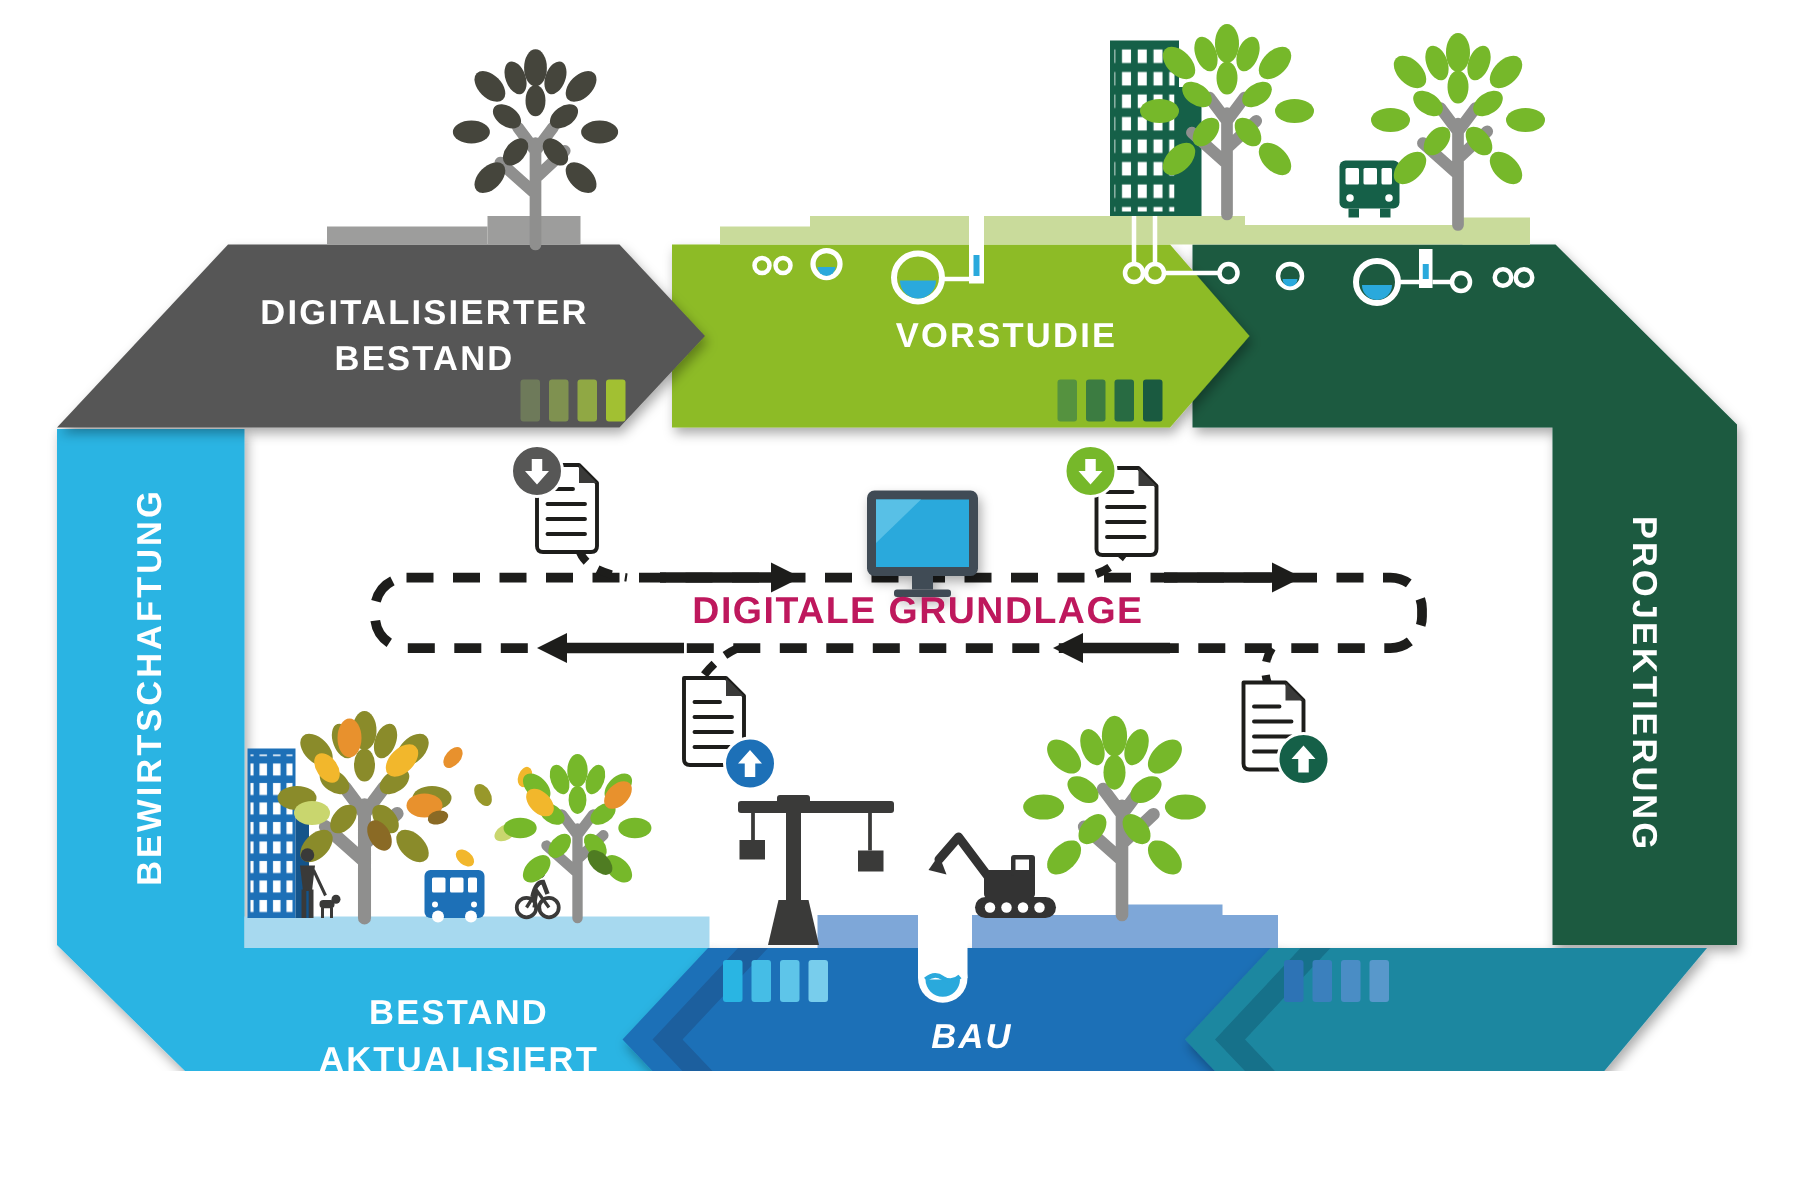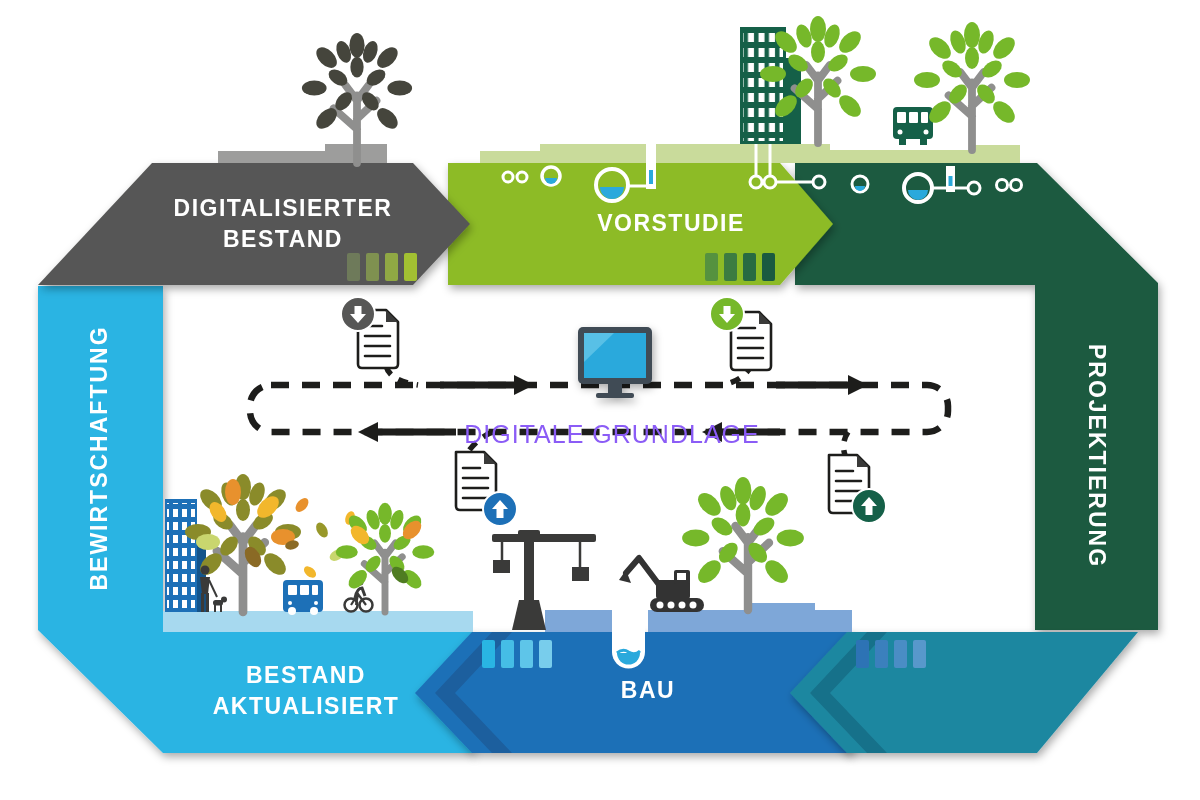--- a/index.html
+++ b/index.html
@@ -1,28 +1,28 @@
 <!DOCTYPE html>
 <html><head>
 <meta charset="utf-8">
 <style>
   html,body{margin:0;padding:0;background:#fff;}
-  .canvas{position:relative;width:1200px;height:800px;background:#ffffff;overflow:hidden;
+  .canvas{position:relative;width:1200px;height:714px;background:#ffffff;overflow:hidden;
           font-family:"Liberation Sans", sans-serif;}
   .canvas svg{position:absolute;left:0;top:0;}
   .stage-label{
     position:absolute;z-index:5;color:#ffffff;font-weight:bold;font-size:23px;
     letter-spacing:1.5px;text-align:center;white-space:pre-line;line-height:1.35;
     transform:translate(-50%,-50%);pointer-events:none;
   }
   .stage-label.vert-right{transform:translate(-50%,-50%) rotate(90deg);white-space:nowrap;letter-spacing:2px;}
   .stage-label.vert-left{transform:translate(-50%,-50%) rotate(-90deg);white-space:nowrap;letter-spacing:2px;}
   .center-label{
-    position:absolute;z-index:5;color:#8b5cf6;font-weight:normal;font-size:25px;
-    letter-spacing:1px;transform:translate(-50%,-50%);white-space:nowrap;pointer-events:none;margin-top:26px;
+    position:absolute;z-index:5;color:#be185d;font-weight:bold;font-size:25px;
+    letter-spacing:1px;transform:translate(-50%,-50%);white-space:nowrap;pointer-events:none;
   }
 </style>
 </head>
 <body>
 
 <div class="canvas">
 
 <svg width="1200" height="800" viewBox="0 0 1200 800">
   <defs>
     <filter id="ds" x="-20%" y="-20%" width="140%" height="140%">
@@ -323,19 +323,19 @@
     <use href="#docT" transform="translate(827,455)"></use>
     <circle cx="869" cy="506" r="17" fill="#156048" stroke="#ffffff" stroke-width="2"></circle>
     <polygon points="869,497 877,506 872.5,506 872.5,515 865.5,515 865.5,506 861,506" fill="#ffffff"></polygon>
   </g>
 </svg>
 
 <div class="stage-label" style="left:283px;top:224px;">DIGITALISIERTER
 BESTAND</div>
 <div class="stage-label" style="left:633px;top:224px;margin-left:38px;">VORSTUDIE</div>
 <div class="stage-label vert-right" style="left:1096px;top:456px;">PROJEKTIERUNG</div>
-<div class="stage-label" style="left:648px;top:691px;">BAU</div>
+<div class="stage-label" style="left:648px;top:691px;font-style:italic;">BAU</div>
 <div class="stage-label" style="left:306px;top:691px;">BESTAND
 AKTUALISIERT</div>
 <div class="stage-label vert-left" style="left:100px;top:458px;">BEWIRTSCHAFTUNG</div>
 <div class="center-label" style="left:612px;top:408px;">DIGITALE GRUNDLAGE</div>
 
 </div>
 
 </body></html>

